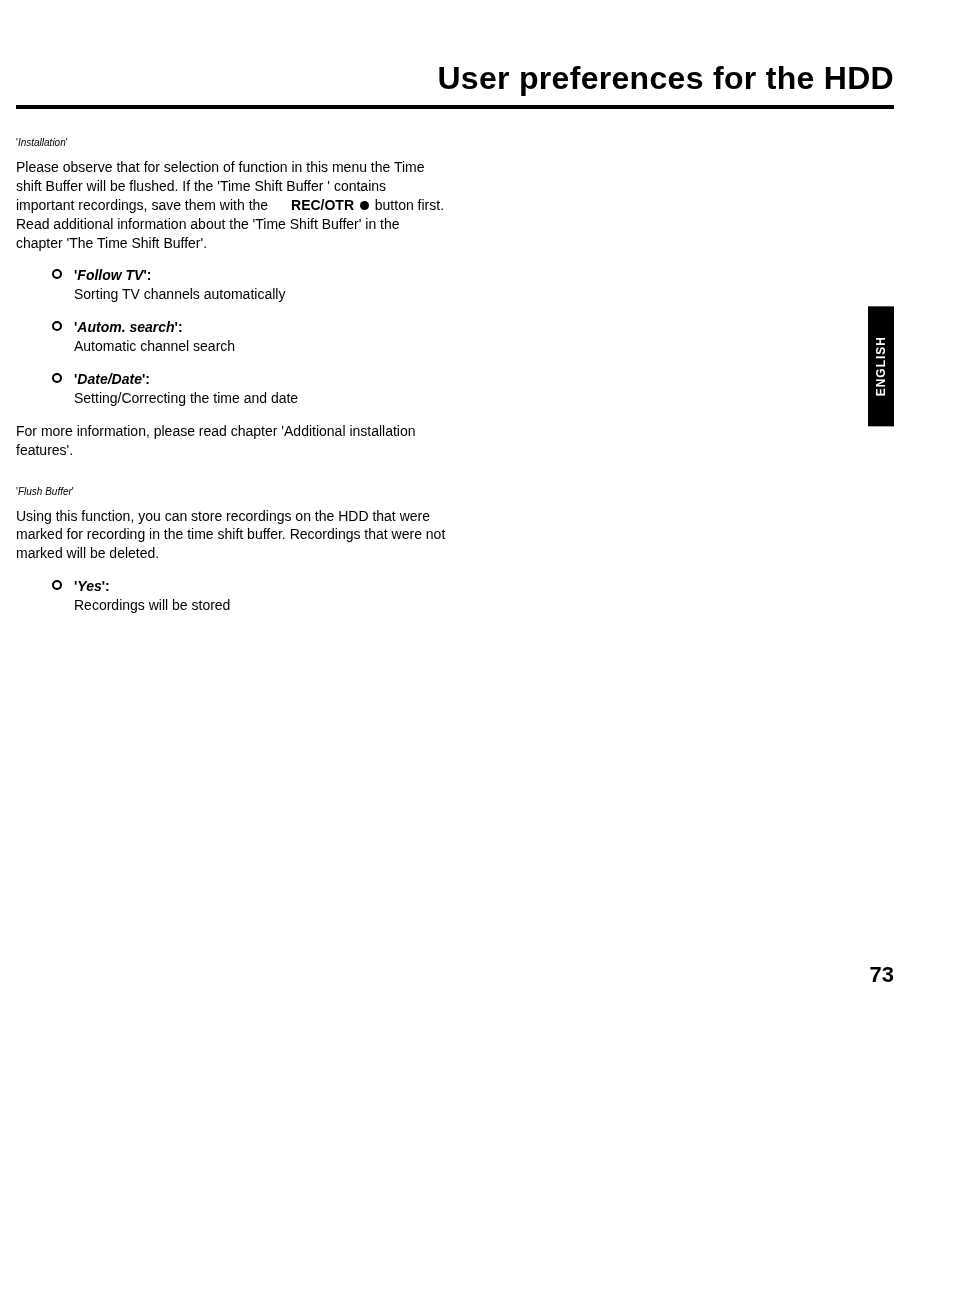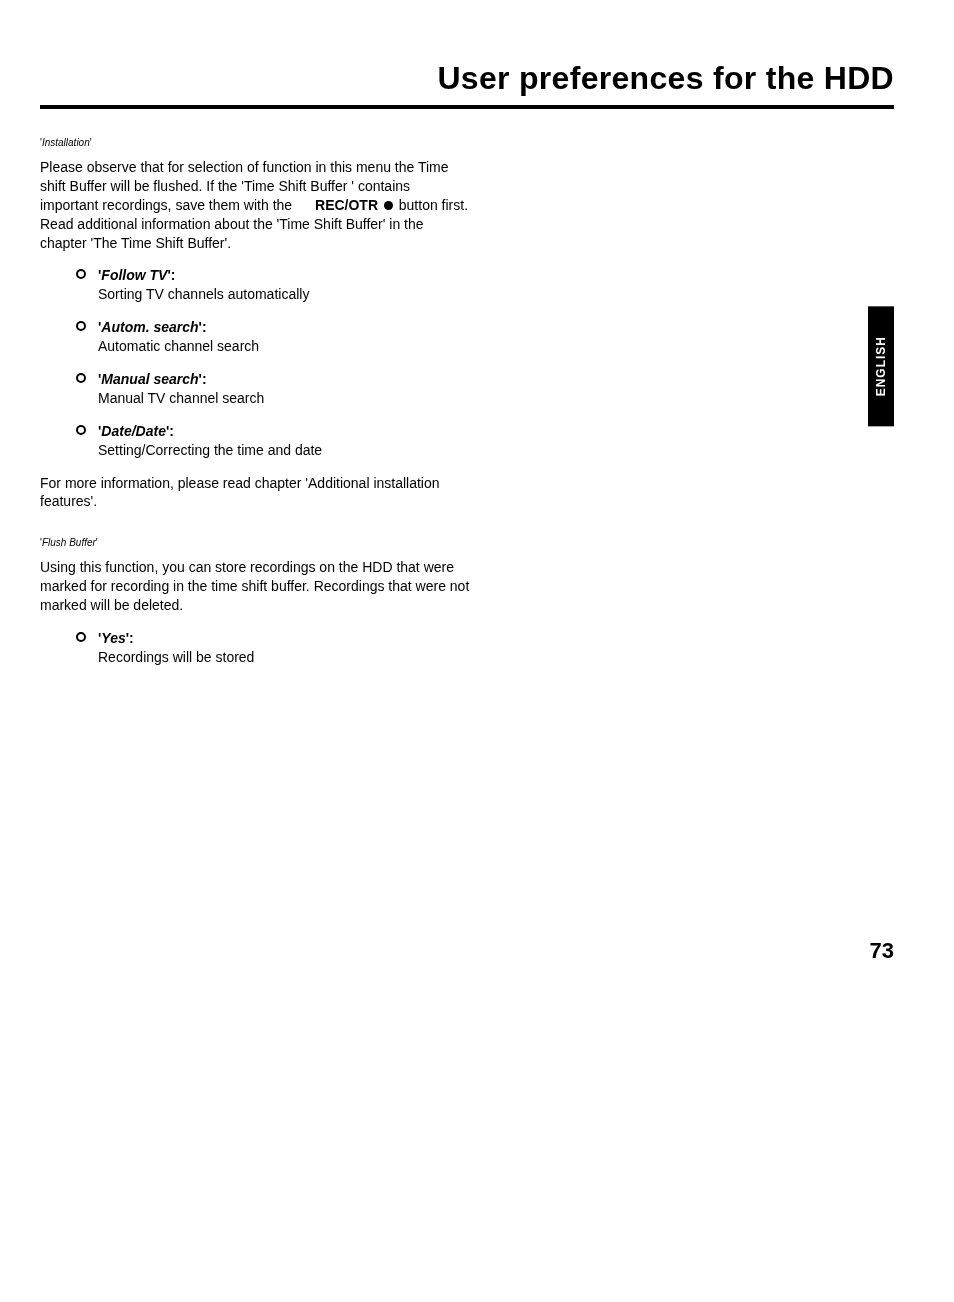--- a/index.html
+++ b/index.html
@@ -10,21 +10,21 @@
     color: #000;
     width: 954px;
     height: 1302px;
     position: relative;
   }
   .page {
     position: relative;
     width: 954px;
     height: 1016px;
     box-sizing: border-box;
-    padding: 60px 60px 50px 40px;
+    padding: 60px 60px 50px 16px;
   }
   .title {
     text-align: right;
     font-size: 32px;
     font-weight: 700;
     margin: 0 0 8px 0;
     letter-spacing: 0.3px;
   }
   .hr {
     border: none;
@@ -101,21 +101,21 @@
     font-weight: 700;
     letter-spacing: 1px;
     padding: 30px 6px;
     writing-mode: vertical-rl;
     transform: rotate(180deg);
     text-align: center;
   }
   .page-number {
     position: absolute;
     right: 60px;
-    bottom: 52px;
+    bottom: 28px;
     font-size: 22px;
     font-weight: 700;
   }
 </style>
 </head>
 <body>
 
 <div class="page">
 
   <h1 class="title">User preferences for the HDD</h1>
@@ -135,25 +135,20 @@
       <span class="opt-label">'<span class="it">Follow TV</span>':</span>
       <span class="opt-desc">Sorting TV channels automatically</span>
     </li>
     <li>
       <span class="ring"></span>
       <span class="opt-label">'<span class="it">Autom. search</span>':</span>
       <span class="opt-desc">Automatic channel search</span>
     </li>
     <li>
       <span class="ring"></span>
-      <span class="opt-label">'<span class="it">Manual search</span>':</span>
-      <span class="opt-desc">Manual TV channel search</span>
-    </li>
-    <li>
-      <span class="ring"></span>
       <span class="opt-label">'<span class="it">Date/Date</span>':</span>
       <span class="opt-desc">Setting/Correcting the time and date</span>
     </li>
   </ul>
 
   <p class="body-text">For more information, please read chapter 'Additional installation features'.</p>
 
   <p class="section-title" style="margin-top:26px">
     <span>'</span><span class="it">Flush Buffer</span><span>'</span>
   </p>

